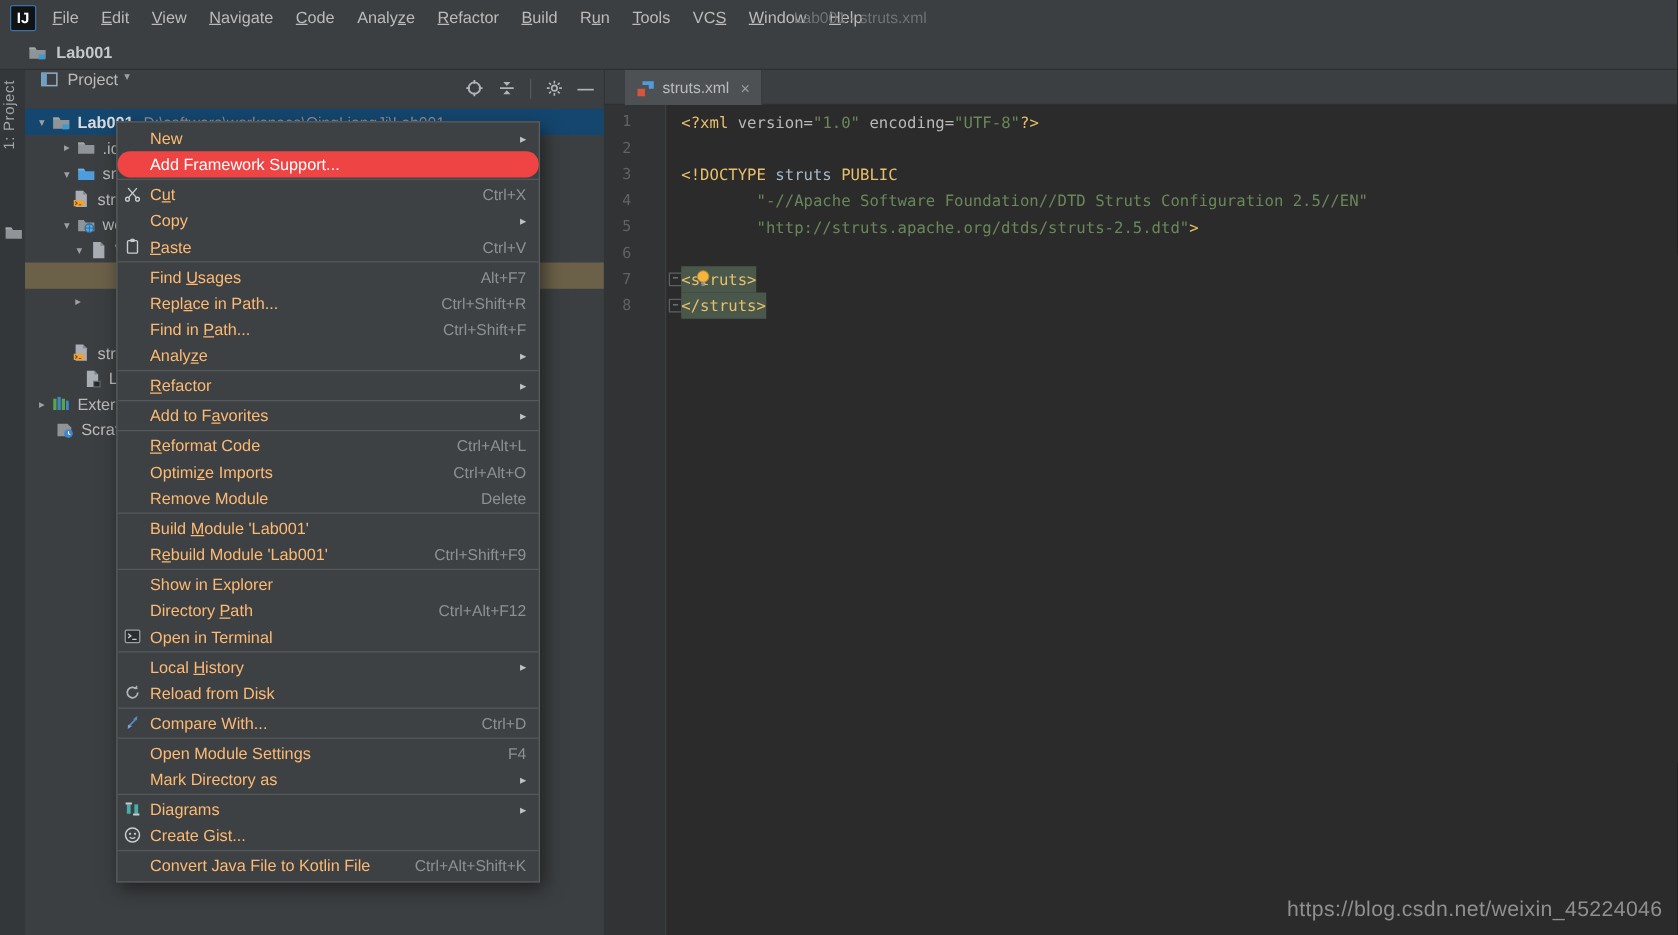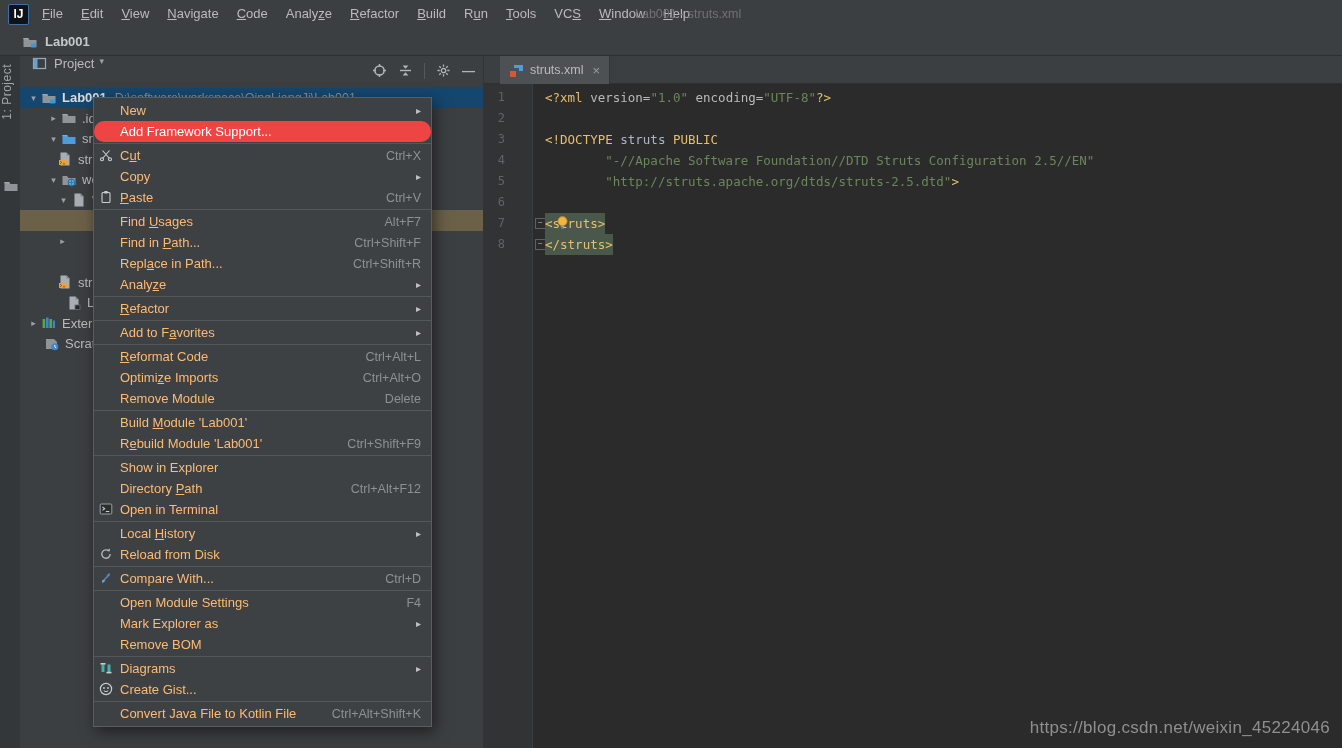--- a/index.html
+++ b/index.html
@@ -350,27 +350,27 @@
         <span class="mi-short">Ctrl+V</span>
       </div>
       <div class="menu-sep"></div>
       <div class="menu-item">
         <span class="mi-icon"></span>
         <span class="mi-label">Find <u>U</u>sages</span>
         <span class="mi-short">Alt+F7</span>
       </div>
       <div class="menu-item">
         <span class="mi-icon"></span>
+        <span class="mi-label">Repl<u>a</u>ce in Path...</span>
+        <span class="mi-short">Ctrl+Shift+R</span>
+      </div>
+      <div class="menu-item">
+        <span class="mi-icon"></span>
         <span class="mi-label">Find in <u>P</u>ath...</span>
         <span class="mi-short">Ctrl+Shift+F</span>
-      </div>
-      <div class="menu-item">
-        <span class="mi-icon"></span>
-        <span class="mi-label">Repl<u>a</u>ce in Path...</span>
-        <span class="mi-short">Ctrl+Shift+R</span>
       </div>
       <div class="menu-item">
         <span class="mi-icon"></span>
         <span class="mi-label">Analy<u>z</u>e</span>
         <span class="mi-arrow">▸</span>
       </div>
       <div class="menu-sep"></div>
       <div class="menu-item">
         <span class="mi-icon"></span>
         <span class="mi-label"><u>R</u>efactor</span>
@@ -456,26 +456,22 @@
         <span class="mi-short">Ctrl+D</span>
       </div>
       <div class="menu-sep"></div>
       <div class="menu-item">
         <span class="mi-icon"></span>
         <span class="mi-label">Open Module Settings</span>
         <span class="mi-short">F4</span>
       </div>
       <div class="menu-item">
         <span class="mi-icon"></span>
-        <span class="mi-label">Mark Explorer as</span>
-        <span class="mi-arrow">▸</span>
-      </div>
-      <div class="menu-item">
-        <span class="mi-icon"></span>
-        <span class="mi-label">Remove BOM</span>
+        <span class="mi-label">Mark Directory as</span>
+        <span class="mi-arrow">▸</span>
       </div>
       <div class="menu-sep"></div>
       <div class="menu-item">
         <span class="mi-icon">
           <svg width="14" height="14" viewBox="0 0 14 14">
             <rect x="2.5" y="3.5" width="3" height="7.5" fill="#45B0A8"></rect>
             <rect x="8.5" y="3.5" width="3" height="7.5" fill="#45B0A8"></rect>
             <rect x="1.5" y="2" width="5" height="1.6" fill="#C9CDD1"></rect>
             <rect x="7.5" y="10.8" width="5" height="1.6" fill="#C9CDD1"></rect>
           </svg>

